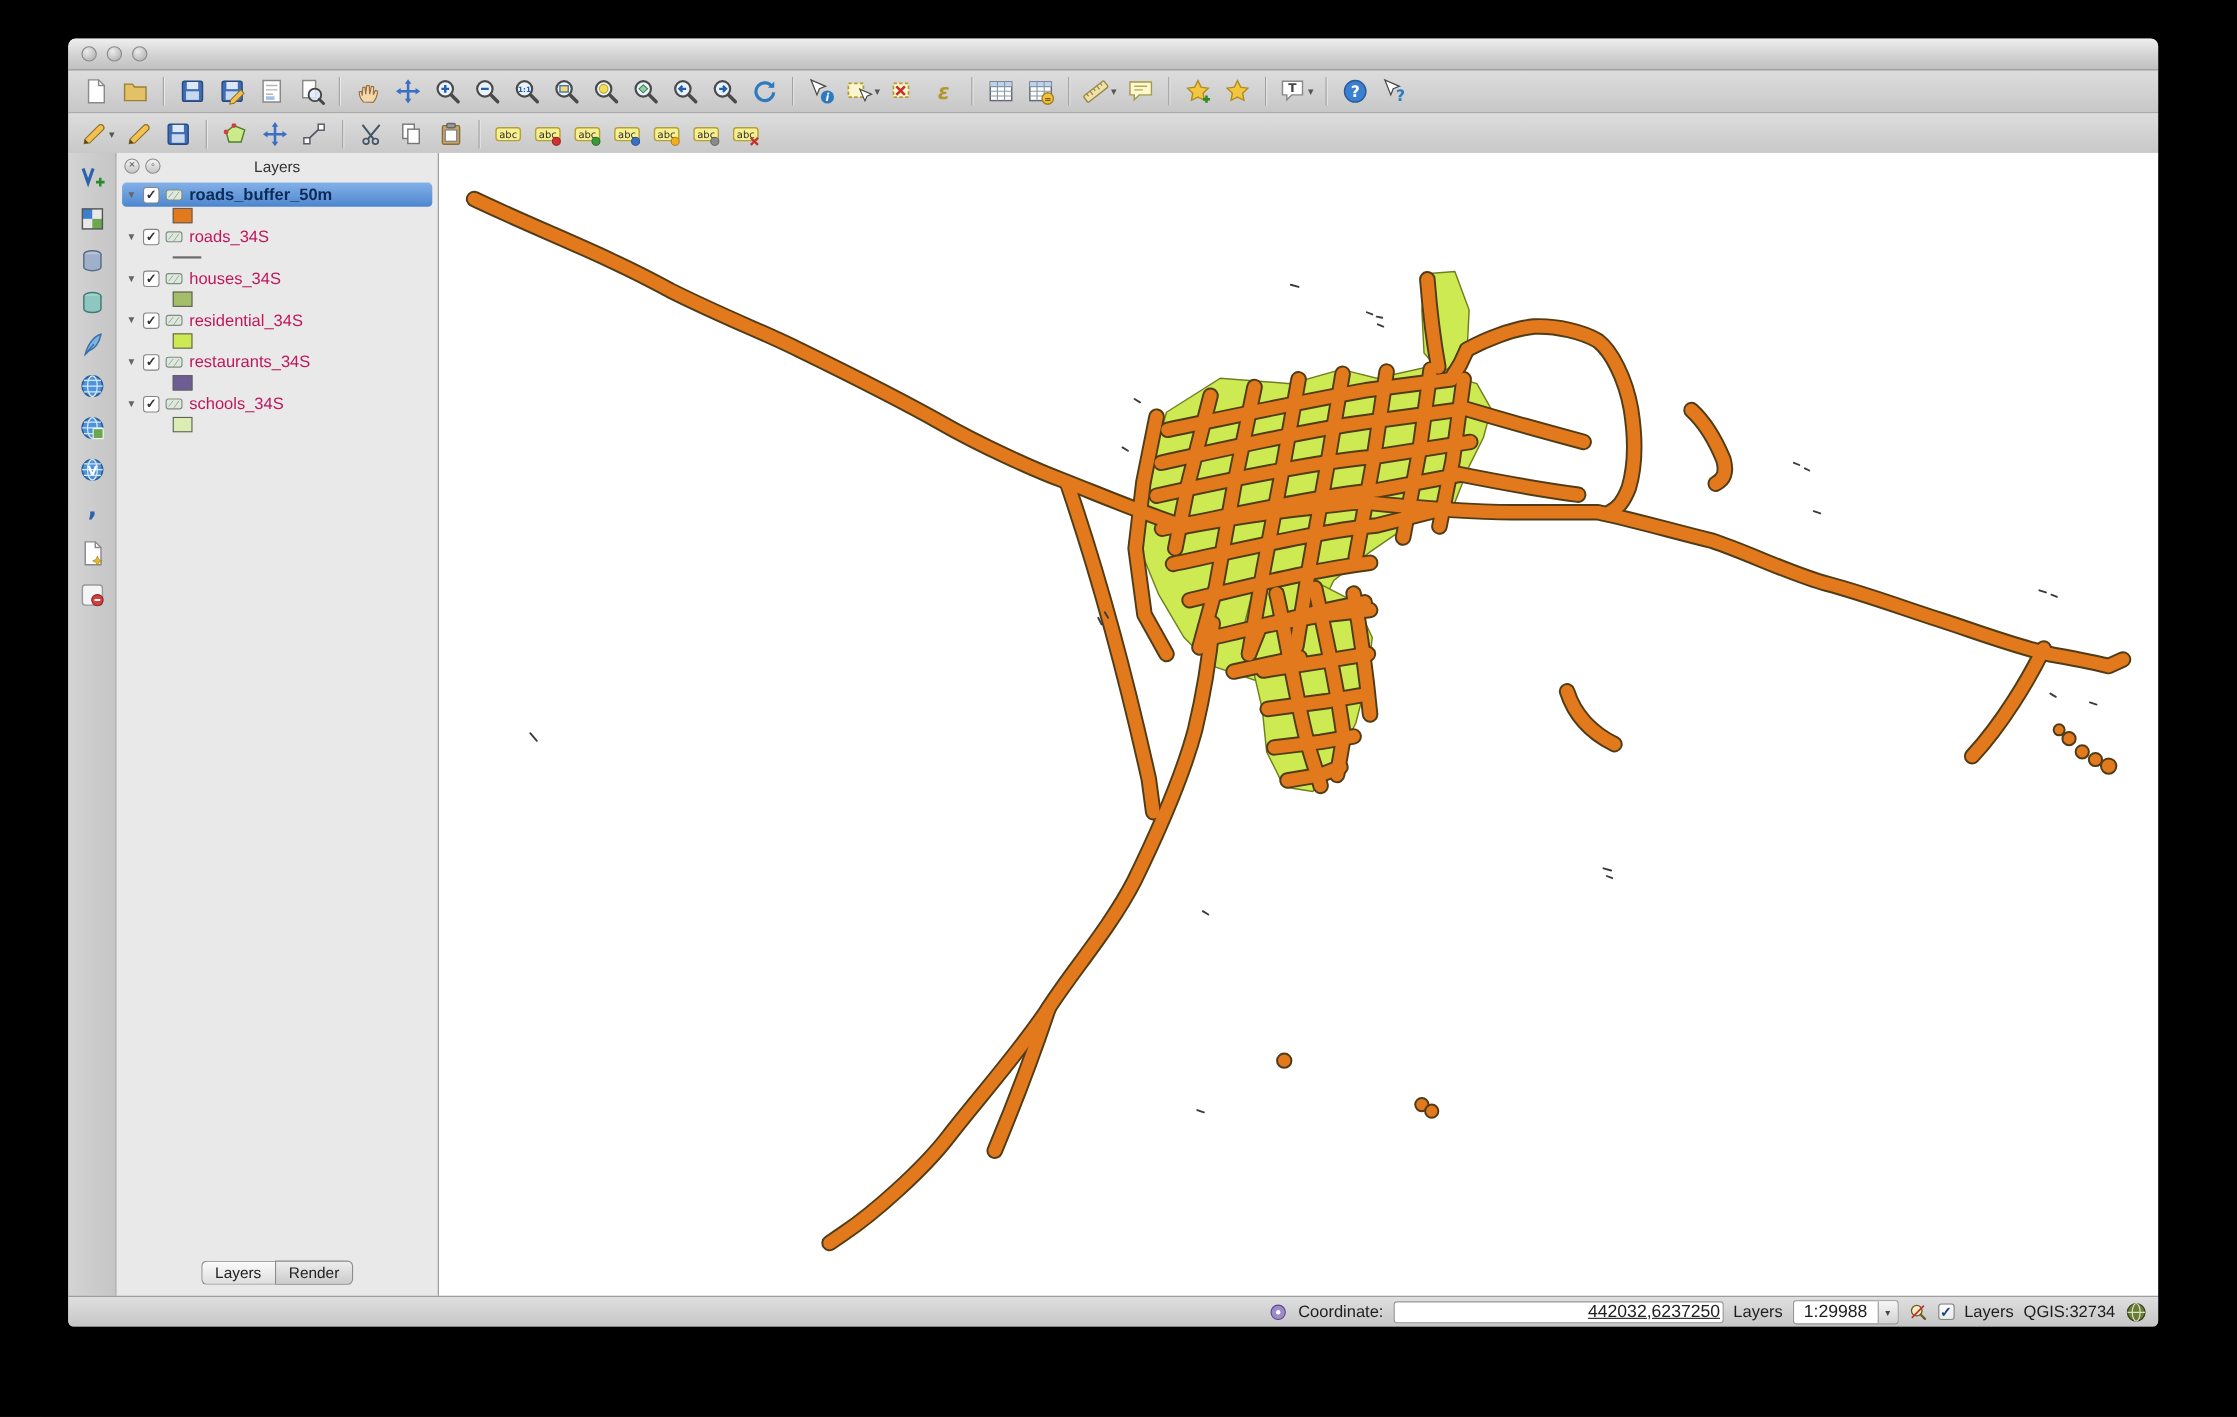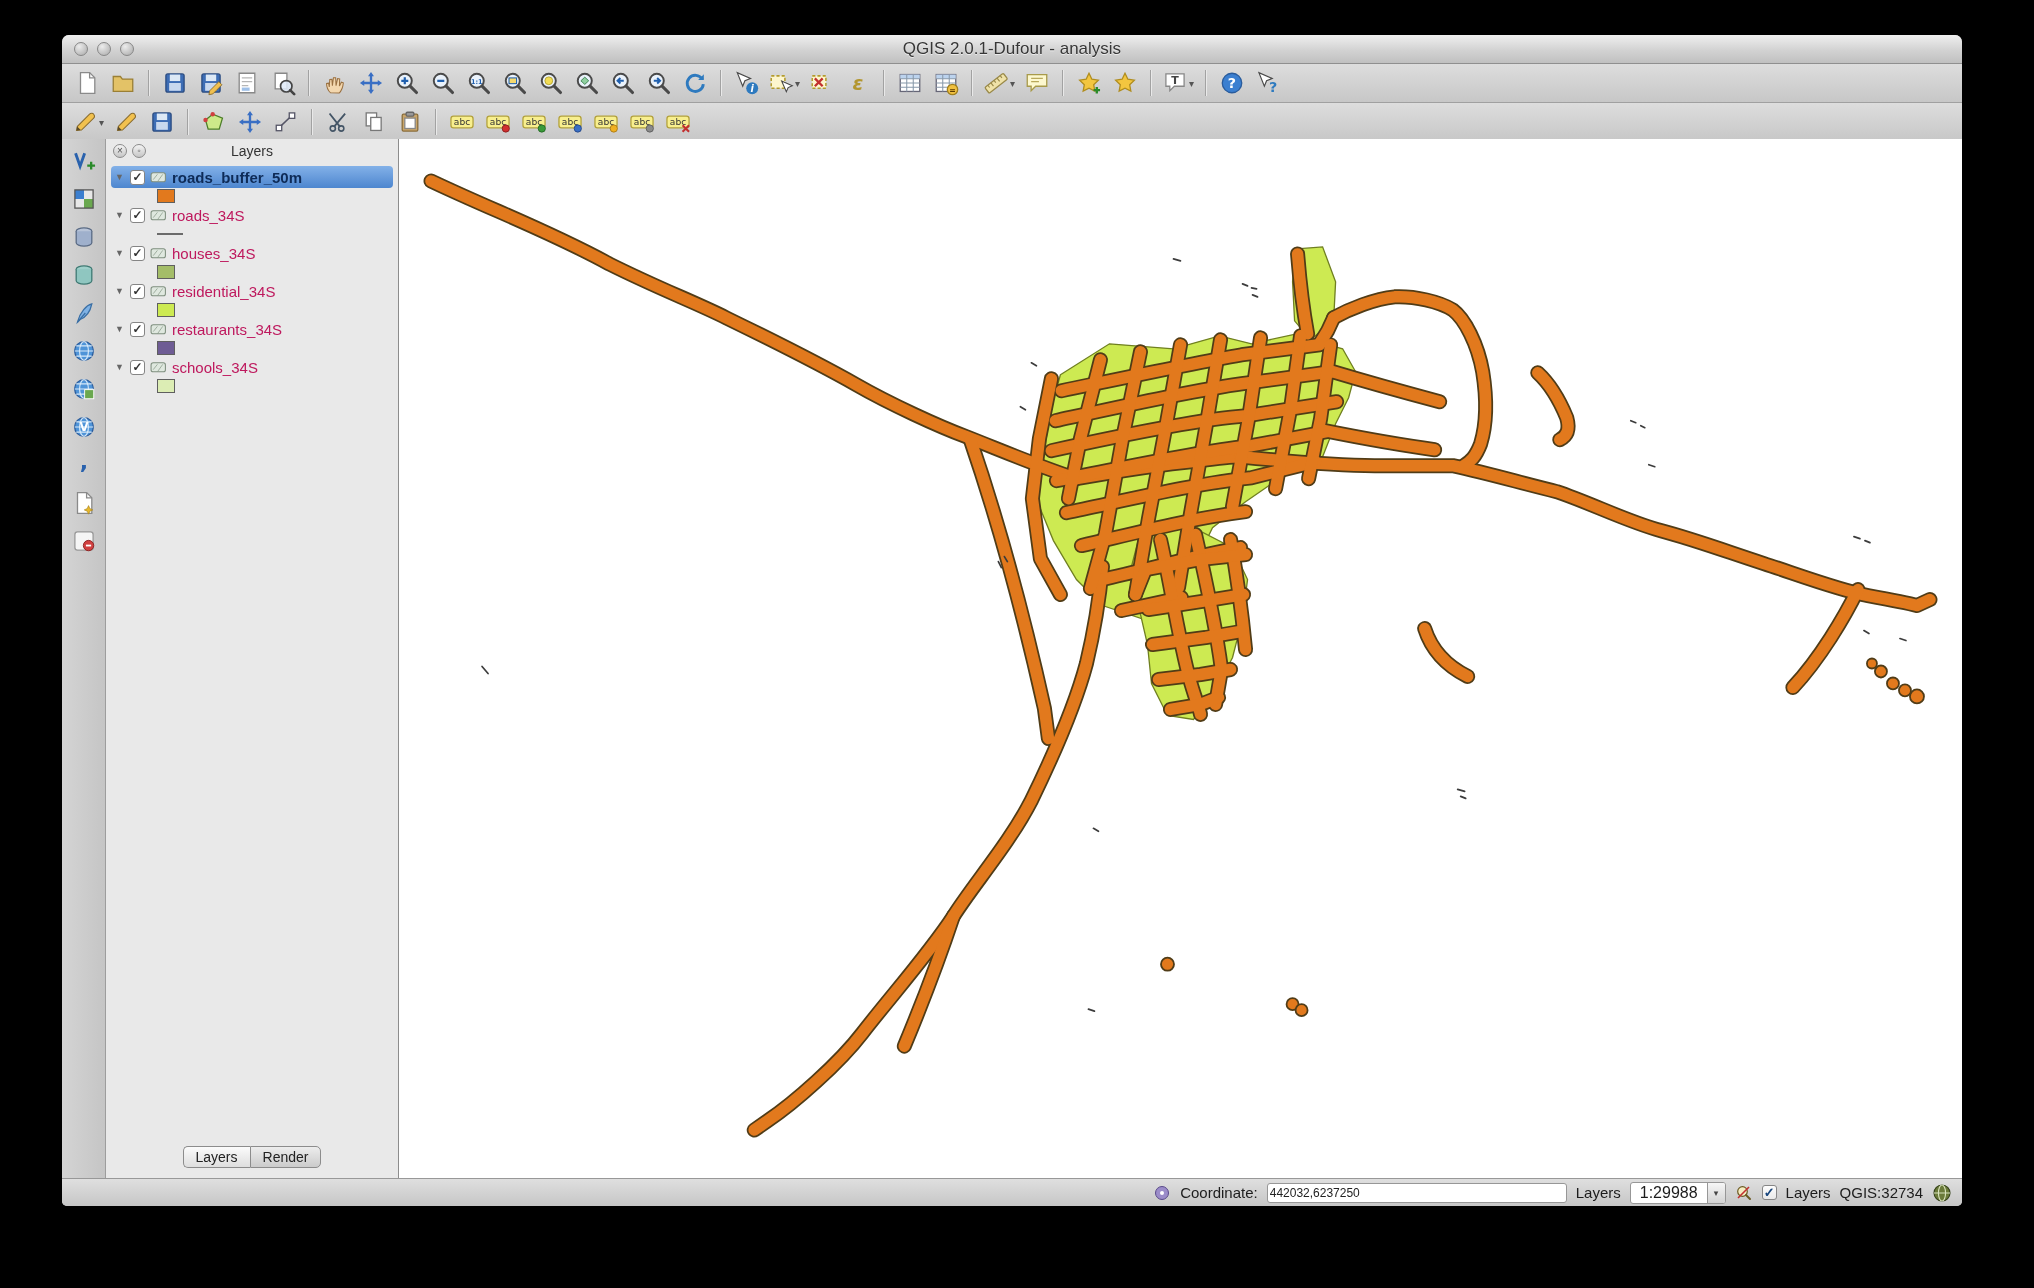--- a/index.html
+++ b/index.html
@@ -64,22 +64,22 @@
   .roadfill{stroke:var(--road-fill);stroke-width:11.5;fill:none;stroke-linecap:round;stroke-linejoin:round;}
   .blobs circle{fill:var(--road-fill);stroke:var(--road-casing);stroke-width:1.8;}
   .marks path{stroke:var(--mark);stroke-width:1.7;fill:none;stroke-linecap:round;}
   
   .statusbar{position:absolute;left:0;right:0;bottom:0;height:28px;background:linear-gradient(#dfdfdf,#c6c6c6);
              border-top:1px solid #989898;display:flex;align-items:center;font-size:15px;color:#1d1d1d;
              padding:0 10px;gap:9px;box-sizing:border-box;}
   .sb-spacer{flex:1;}
   .sb-icon{width:18px;height:18px;flex:none;}
   .sb-icon.big{width:20px;height:20px;}
-  .coord-input{width:300px;height:20px;border:1px solid #979797;border-radius:3px;text-align:left;
-               font-size:12px;background:#fff;font-family:inherit;color:#222;box-sizing:border-box;}
+  .coord-input{width:300px;height:20px;border:1px solid #979797;border-radius:3px;text-align:right;
+               font-size:16px;background:#fff;font-family:inherit;color:#222;box-sizing:border-box;text-decoration:underline;}
   .scale-box{display:flex;align-items:center;border:1px solid #979797;border-radius:3px;background:#fff;
              height:20px;overflow:hidden;}
   .scale-text{padding:0 9px;font-size:16px;}
   .scale-dd{width:17px;height:100%;border-left:1px solid #979797;background:linear-gradient(#f6f6f6,#d3d3d3);
             display:flex;align-items:center;justify-content:center;font-size:9px;color:#444;}
   .mac-check{width:15px;height:15px;border:1px solid #868686;border-radius:3px;
              background:linear-gradient(#fdfdfd,#e9e9e9);font-size:13px;line-height:14px;text-align:center;
              color:#17457d;font-weight:bold;box-sizing:border-box;flex:none;}
   svg text{font-family:"DejaVu Sans",sans-serif;}
 </style>
@@ -328,21 +328,20 @@
 </svg>
 
 <div id="window">
 
   <div class="titlebar">
     <div class="traffic">
       <span class="tl"></span>
       <span class="tl"></span>
       <span class="tl"></span>
     </div>
-    <span class="title">QGIS 2.0.1-Dufour - analysis</span>
   </div>
 
   <div class="toolbar" id="toolbar-row-1">
       <button class="tbtn">
         <svg class="ticon" viewBox="0 0 20 20">
           <use href="#sym-page"></use>
         </svg>
       </button>
       <button class="tbtn">
         <svg class="ticon" viewBox="0 0 20 20">

